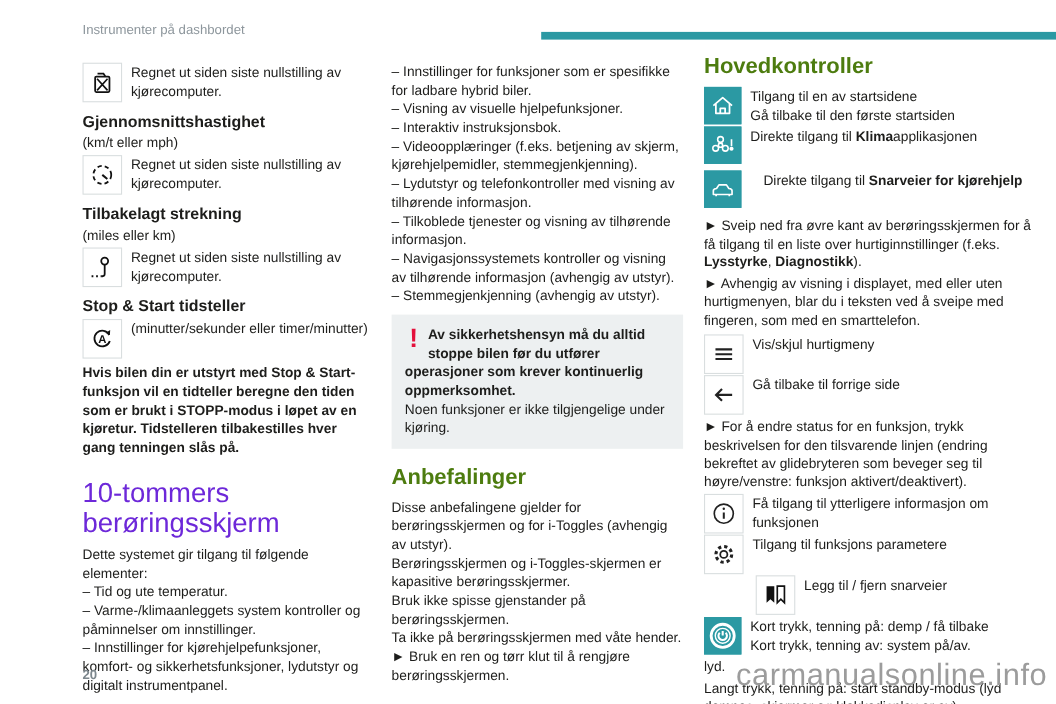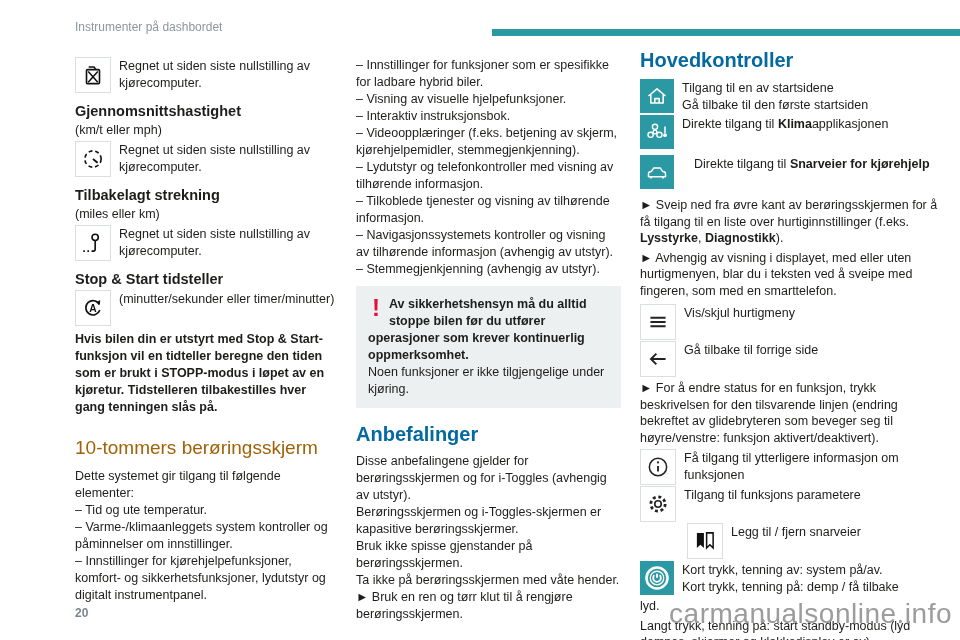--- a/index.html
+++ b/index.html
@@ -19,22 +19,22 @@
   .icon-box.teal{background:#2b99a3;border:1px solid #2b99a3;width:34px;height:34px;}
   .icon-box svg{display:block;}
   .row-gap{margin-bottom:8px;gap:20px;}
   .txt{padding-top:1px;}
 
   .h3{font-weight:bold;font-size:14.5px;line-height:18px;margin:9px 0 2px;}
   .unit{margin:0 0 2px;}
   .para{margin:5px 0 13px;font-weight:bold;}
   .bullet{margin:0;}
   .col3 .bullet{margin:3px 0;}
-  .section-title{font-size:19px;line-height:28px;font-weight:400;color:#a16207;margin:18px 0 6px;}
-  .h2{font-size:20px;line-height:24px;font-weight:bold;margin:0 0 7px;color:#0369a1;}
+  .section-title{font-size:25px;line-height:28px;font-weight:400;color:#6d28d9;margin:18px 0 6px;}
+  .h2{font-size:20px;line-height:24px;font-weight:bold;margin:0 0 7px;color:#4d7c0f;}
   .col2 .h2{margin-top:14px;}
 
   .warning{background:#edf0f1;padding:10px 12px;margin:8px 0 0;}
   .warning .excl{float:left;color:#e4103c;font-size:24px;line-height:22px;font-weight:bold;margin:1px 9px 2px 4px;}
   .warning .w-bold{font-weight:bold;}
 
   .b{font-weight:bold;}
 
   .page-number{position:absolute;left:75px;top:606px;font-size:12px;font-weight:bold;color:#7c878d;}
   .watermark{position:absolute;right:8px;top:598px;font-size:28px;color:#9c9c9c;letter-spacing:.5px;}
@@ -222,22 +222,22 @@
     <div class="icon-row" style="margin-top:2px;margin-bottom:0;">
       <span class="icon-box teal">
         <svg width="28" height="28" viewBox="0 0 24 24" fill="none" stroke="#fff">
           <circle cx="12" cy="12" r="9" stroke-width="2.2"></circle>
           <circle cx="12" cy="12" r="5.8" stroke-width="1.1"></circle>
           <path d="M12 8.3 v3.5" stroke-width="1.6"></path>
           <path d="M9.7 9.6 a3.3 3.3 0 1 0 4.6 0" stroke-width="1.6"></path>
         </svg>
       </span>
       <div class="txt">
+        <div>Kort trykk, tenning på: demp / få tilbake</div>
         <div>Kort trykk, tenning av: system på/av.</div>
-        <div>Kort trykk, tenning på: demp / få tilbake</div>
       </div>
     </div>
     <p class="bullet">lyd.</p>
     <p class="bullet">Langt trykk, tenning på: start standby-modus (lyd dempes, skjermer og klokkedisplay er av).</p>
   </div>
 
   <div class="page-number">20</div>
   <div class="watermark">carmanualsonline.info</div>
 </div>
 

